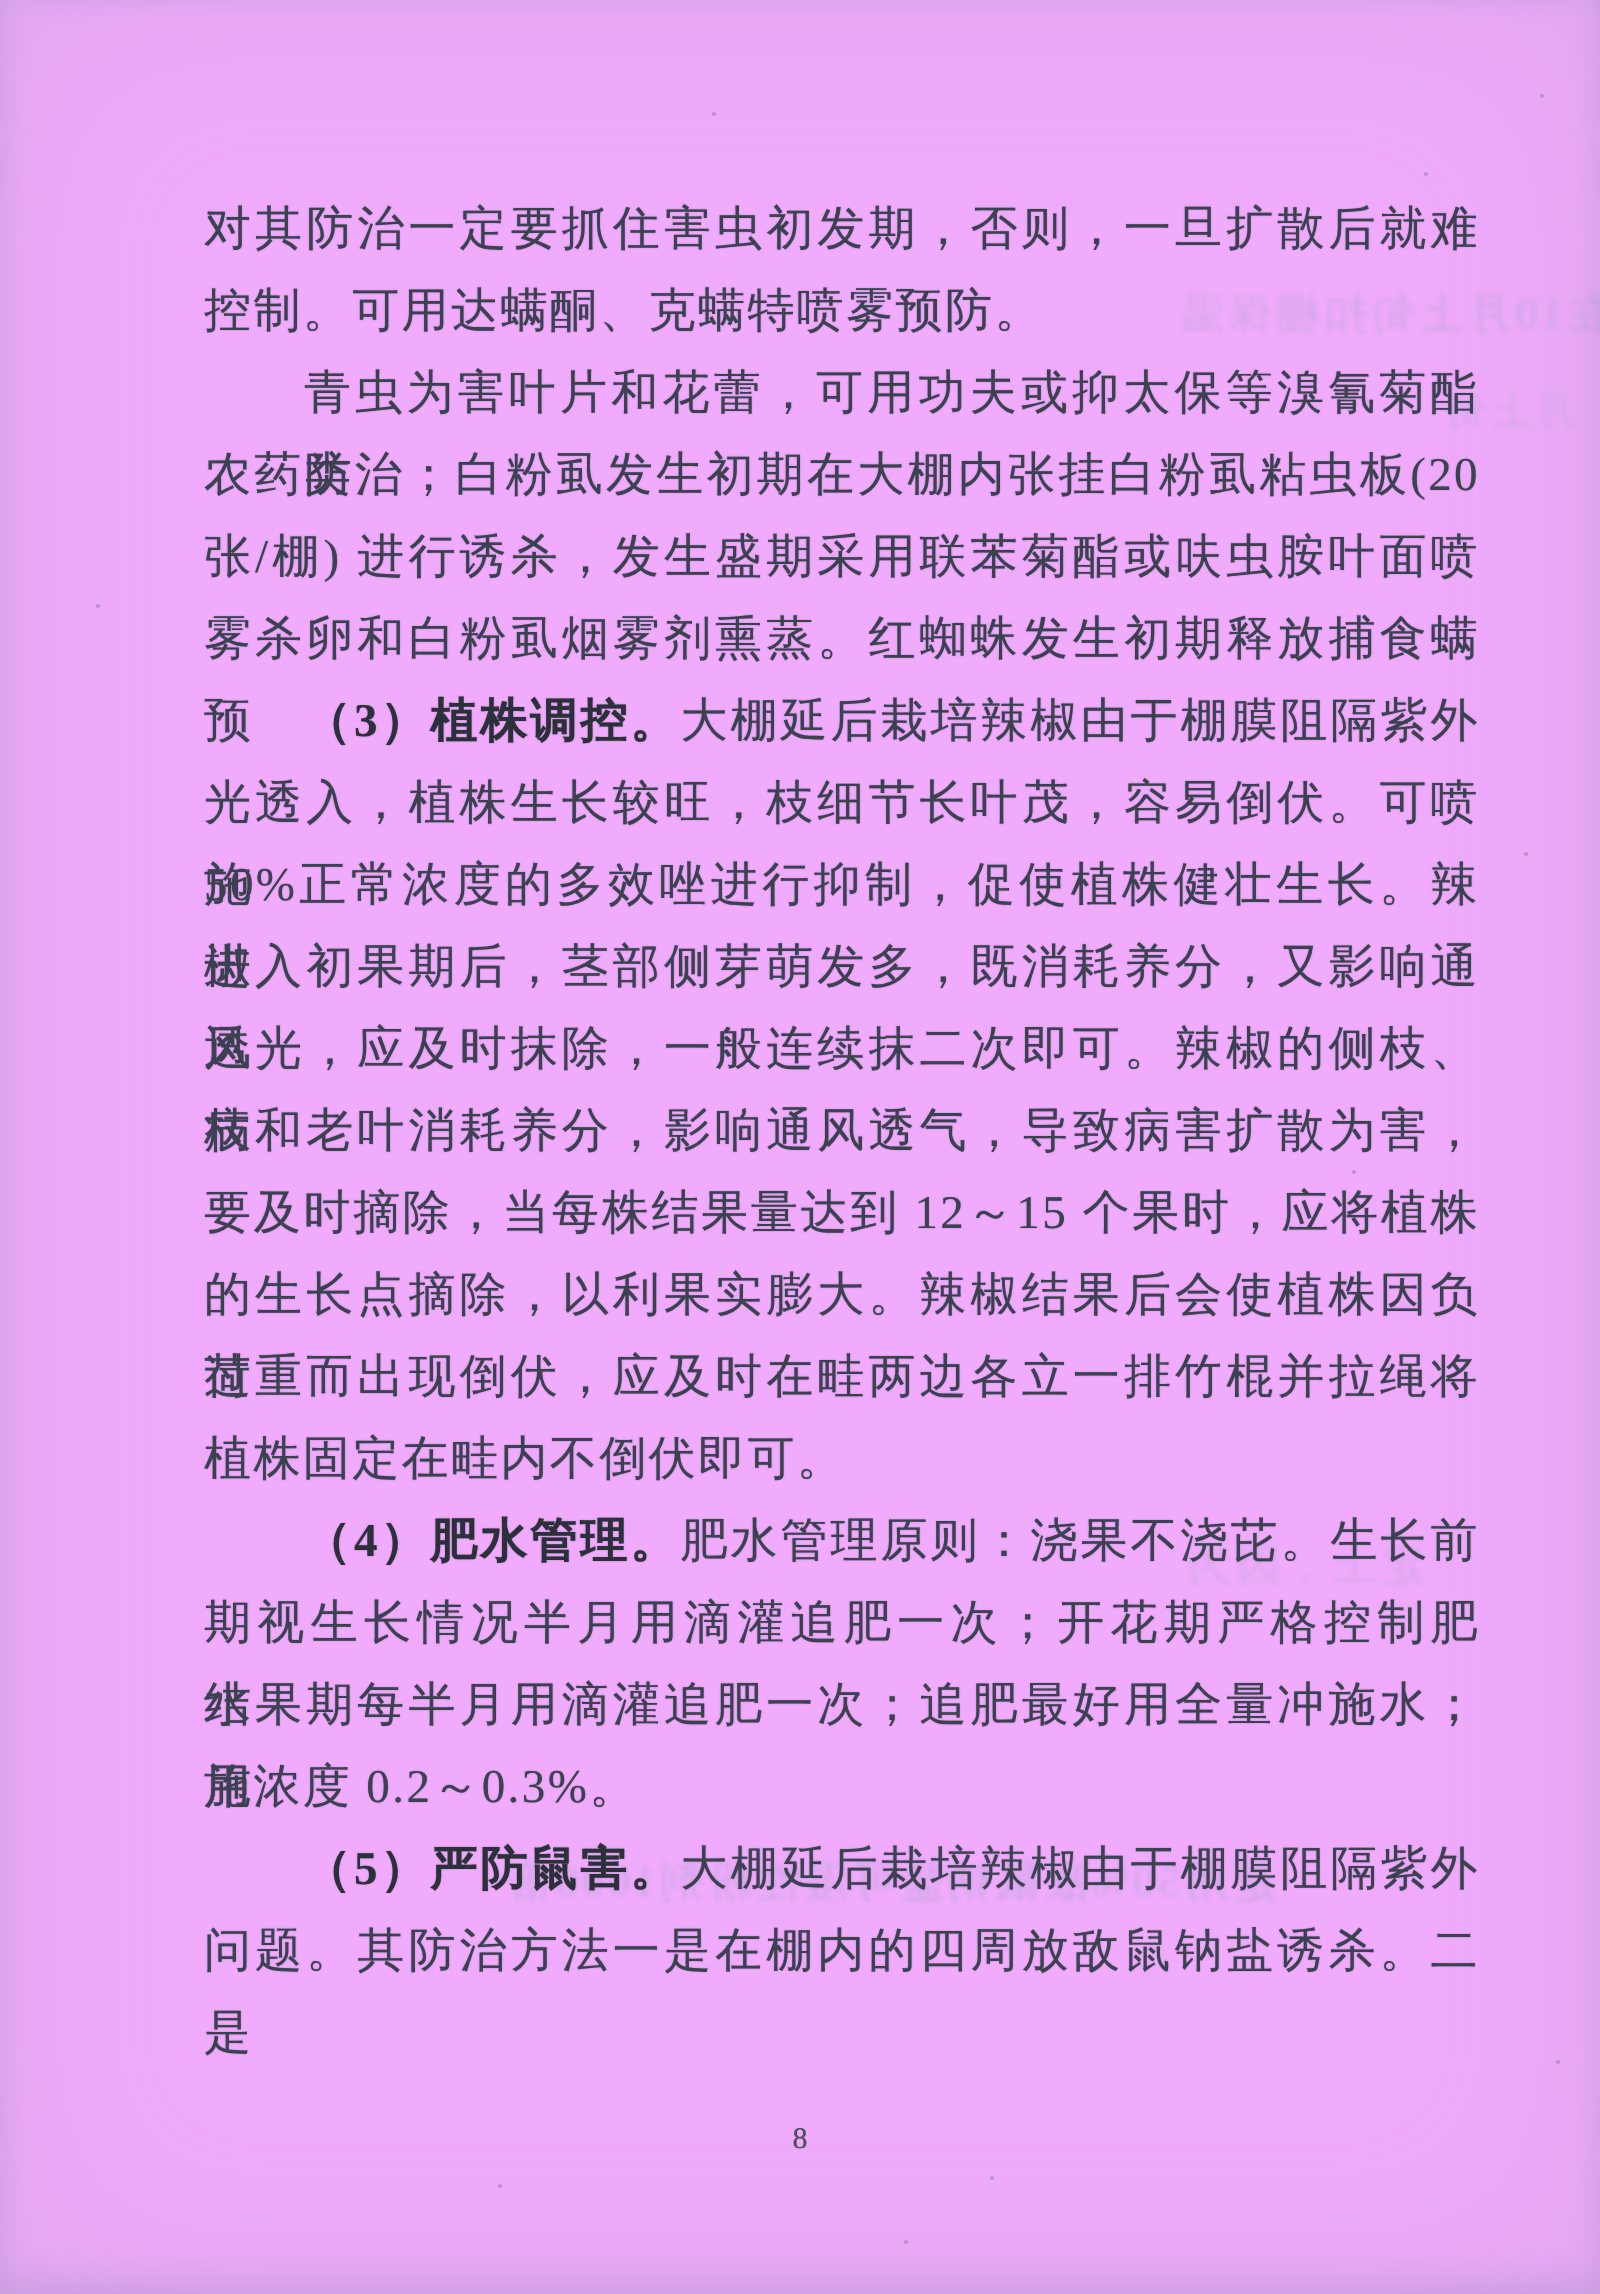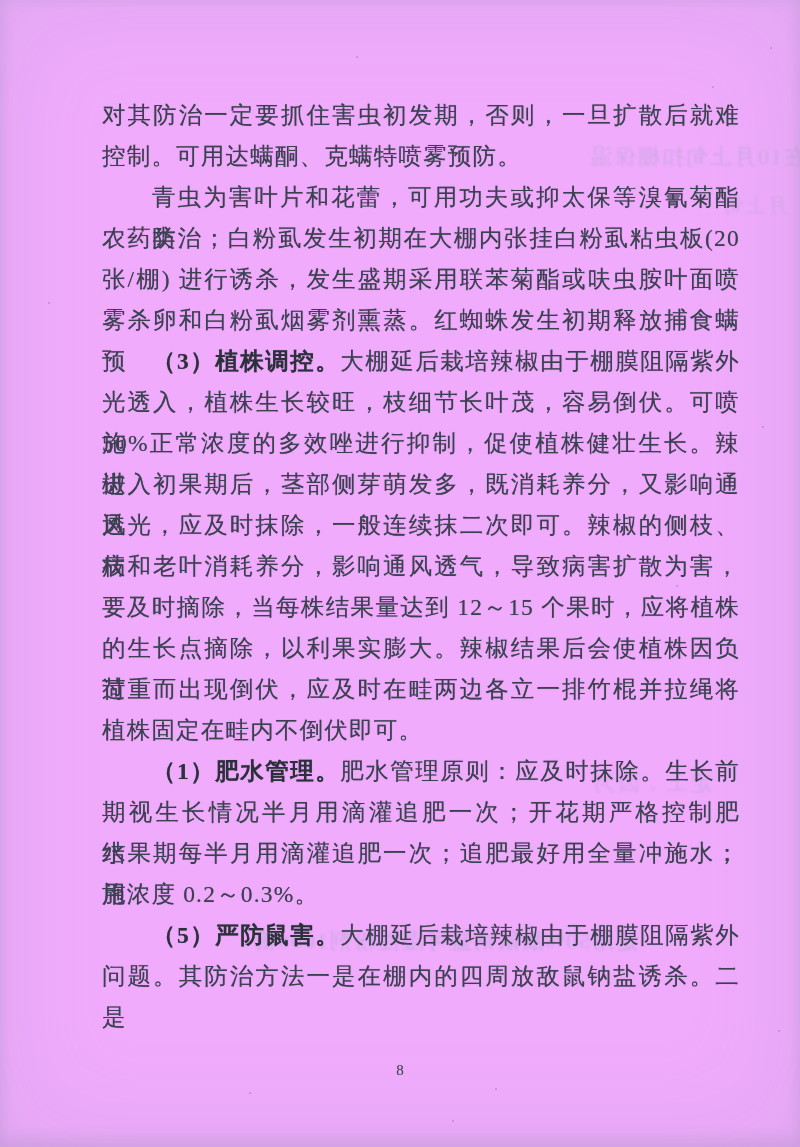--- a/index.html
+++ b/index.html
@@ -73,21 +73,21 @@
     <div class="line just indent"><b>（3）植株调控。</b><span>大棚延后栽培辣椒由于棚膜阻隔紫外</span></div>
     <div class="line just"><span>光透入，植株生长较旺，枝细节长叶茂，容易倒伏。可喷施</span></div>
     <div class="line just"><span>50%正常浓度的多效唑进行抑制，促使植株健壮生长。辣椒</span></div>
     <div class="line just"><span>进入初果期后，茎部侧芽萌发多，既消耗养分，又影响通风</span></div>
     <div class="line just"><span>透光，应及时抹除，一般连续抹二次即可。辣椒的侧枝、病</span></div>
     <div class="line just"><span>枝和老叶消耗养分，影响通风透气，导致病害扩散为害，</span></div>
     <div class="line just"><span>要及时摘除，当每株结果量达到 12～15 个果时，应将植株</span></div>
     <div class="line just"><span>的生长点摘除，以利果实膨大。辣椒结果后会使植株因负荷</span></div>
     <div class="line just"><span>过重而出现倒伏，应及时在畦两边各立一排竹棍并拉绳将</span></div>
     <div class="line"><span>植株固定在畦内不倒伏即可。</span></div>
-    <div class="line just indent"><b>（1）肥水管理。</b><span>肥水管理原则：应及时抹除。生长前</span></div>
+    <div class="line just indent"><b>（4）肥水管理。</b><span>肥水管理原则：浇果不浇芘。生长前</span></div>
     <div class="line just"><span>期视生长情况半月用滴灌追肥一次；开花期严格控制肥水；</span></div>
     <div class="line just"><span>结果期每半月用滴灌追肥一次；追肥最好用全量冲施水，施</span></div>
     <div class="line"><span>用浓度 0.2～0.3%。</span></div>
     <div class="line just indent"><b>（5）严防鼠害。</b><span>大棚延后栽培辣椒由于棚膜阻隔紫外</span></div>
     <div class="line just"><span>问题。其防治方法一是在棚内的四周放敌鼠钠盐诱杀。二是</span></div>
   </div>
 
   <div class="pagenum">8</div>
 
   <span class="dust" style="left:356px; top:56px;"></span>

